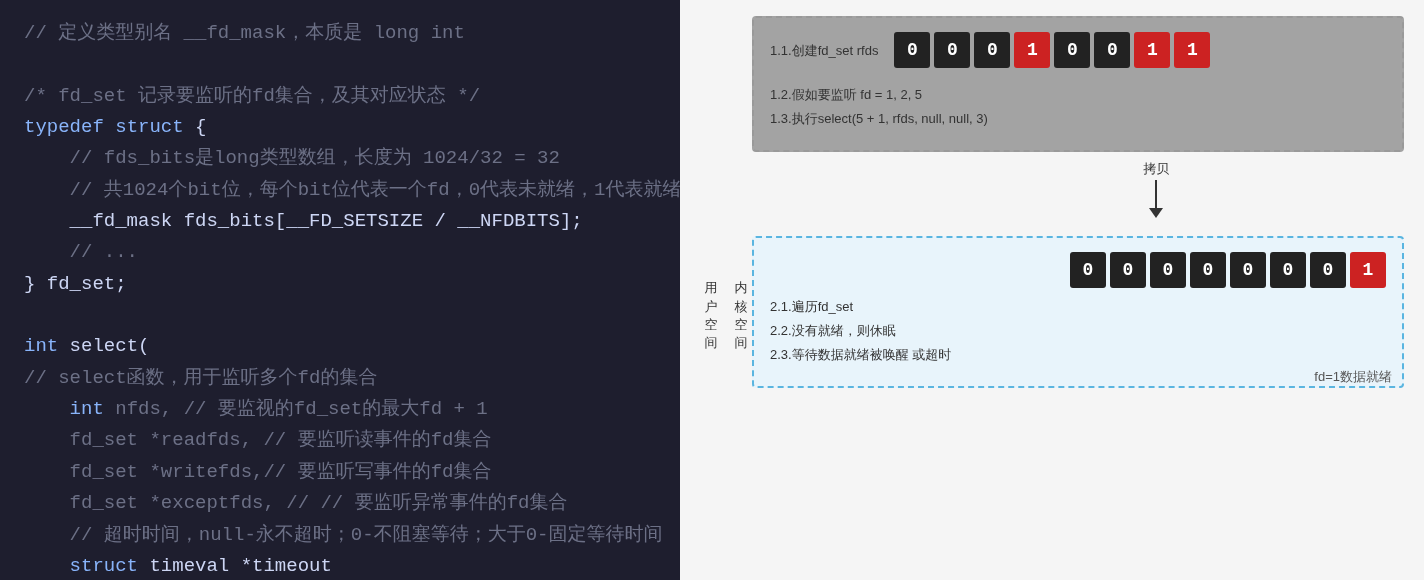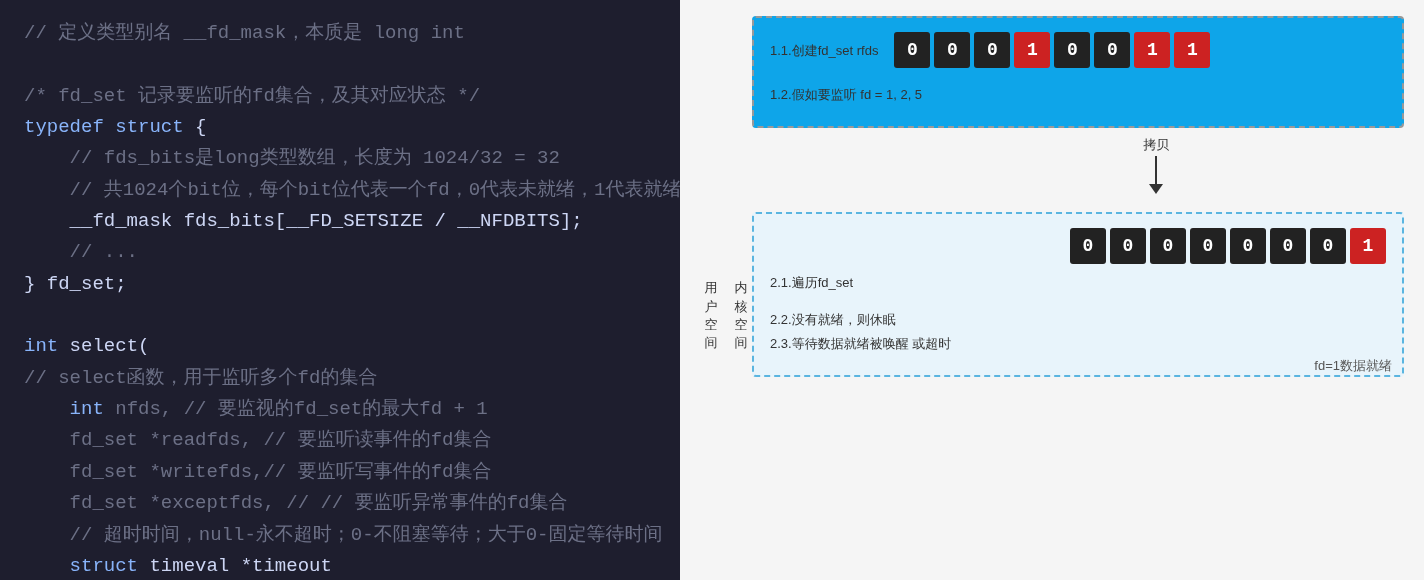--- a/index.html
+++ b/index.html
@@ -40,21 +40,21 @@
       position: relative;
       display: flex;
       flex-direction: column;
       gap: 0;
     }
 
     
     .user-space-box {
       border: 2px dashed #999;
       border-radius: 4px;
-      background: #0ea5e9;
+      background: #a3a3a3;
       padding: 14px 16px 16px 16px;
       position: relative;
       margin-bottom: 0;
     }
 
     
     .kernel-space-box {
       border: 2px dashed #5ab5e0;
       border-radius: 4px;
       background: #e8f4fb;
@@ -206,20 +206,21 @@
               <div class="bit-box bit-red">1</div>
               <div class="bit-box bit-black">0</div>
               <div class="bit-box bit-black">0</div>
               <div class="bit-box bit-red">1</div>
               <div class="bit-box bit-red">1</div>
             </div>
         </div>
 
         <div class="step-text" id="step2-text" style="margin-bottom:6px;">1.2.假如要监听 fd = 1, 2, 5</div>
 
+        <div class="step-text" id="step3-text">1.3.执行select(5 + 1, rfds, null, null, 3)</div>
       </div>
 
       <div style="display:flex; flex-direction:row; align-items:flex-end; padding-left:60%;">
         <div style="display:flex; flex-direction:column; align-items:center;">
           <div class="copy-text-side" id="copy-label">拷贝</div>
           <div class="arrow-down">
             <div class="arrow-line"></div>
             <div class="arrow-head"></div>
           </div>
         </div>
@@ -231,21 +232,21 @@
             <div class="bit-box bit-black">0</div>
             <div class="bit-box bit-black">0</div>
             <div class="bit-box bit-black">0</div>
             <div class="bit-box bit-black">0</div>
             <div class="bit-box bit-black">0</div>
             <div class="bit-box bit-black">0</div>
             <div class="bit-box bit-black">0</div>
             <div class="bit-box bit-red">1</div>
           </div>
 
-        <div class="step-text" id="kernel-step1" style="margin-bottom:19px;">2.1.遍历fd_set</div>
+        <div class="step-text" id="kernel-step1" style="margin-bottom:6px;">2.1.遍历fd_set</div>
         <div class="step-text" id="kernel-step2" style="margin-bottom:6px;">2.2.没有就绪，则休眠</div>
         <div class="step-text" id="kernel-step3">2.3.等待数据就绪被唤醒
 或超时</div>
 
         <div class="fd-ready-label" id="fd-ready-label">fd=1数据就绪</div>
       </div>
     </div>
   </div>
 
   <div class="watermark" id="watermark">CSDN @admin3335</div>

